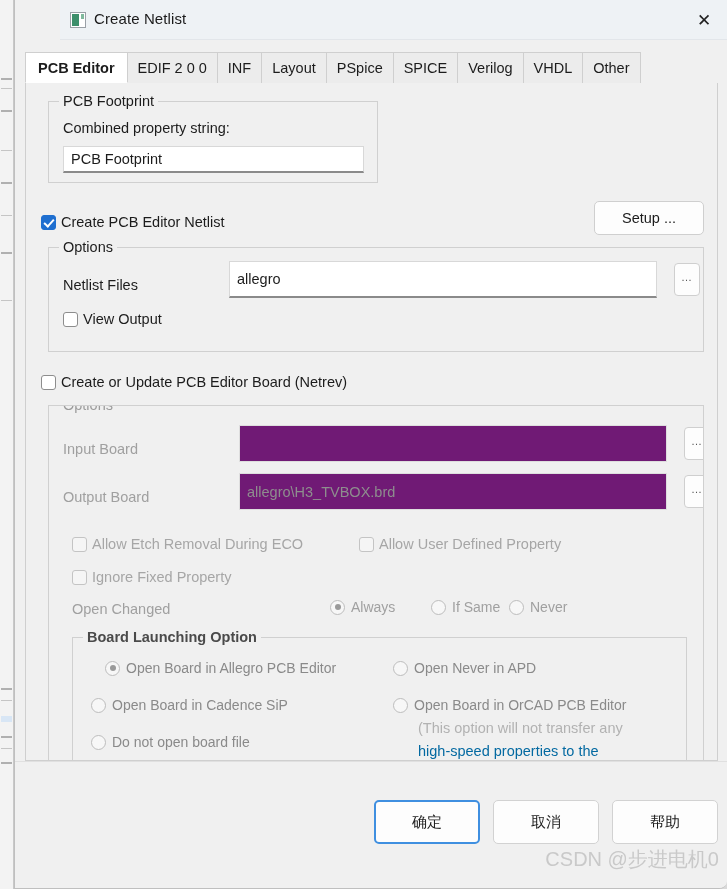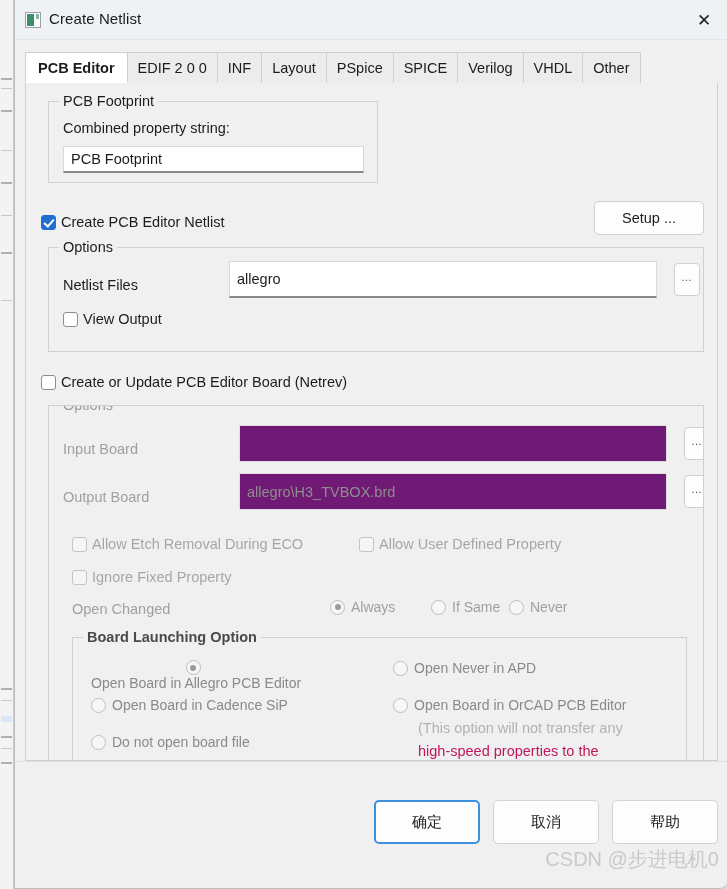--- a/index.html
+++ b/index.html
@@ -26,20 +26,21 @@
 
   
   #dialog {
     position: absolute; left: 14px; top: 0;
     width: 713px; height: 889px;
     background: #f0f0f0;
     border: 1px solid #bfbfbf;
     border-top: none; border-right: none;
     border-radius: 0 0 8px 0;
     overflow: hidden;
+    padding-left: 45px;
   }
 
   
   #titlebar {
     position: relative;
     height: 40px;
     background: #eef2f5;
     border-bottom: 1px solid #e2e6ea;
   }
   #app-icon {
@@ -335,21 +336,21 @@
         <span class="rblabel">If Same</span>
       </div>
       <div class="rb" style="left:460px; top:193px;">
         <span class="dot"></span>
         <span class="rblabel">Never</span>
       </div>
 
       <div class="group dim" style="left:23px; top:231px; width:615px; height:130px;">
         <div class="legend" style="color:#4a4a4a; font-weight:bold;">Board Launching Option</div>
 
-        <div class="rb selected" style="left:18px; top:22px;flex-direction:column;">
+        <div class="rb selected" style="left:32px; top:22px;">
           <span class="dot"></span>
           <span class="rblabel" style="color:#8a8a8a;">Open Board in Allegro PCB Editor</span>
         </div>
         <div class="rb" style="left:18px; top:59px;">
           <span class="dot"></span>
           <span class="rblabel" style="color:#8a8a8a;">Open Board in Cadence SiP</span>
         </div>
         <div class="rb" style="left:18px; top:96px;">
           <span class="dot"></span>
           <span class="rblabel" style="color:#8a8a8a;">Do not open board file</span>
@@ -357,21 +358,21 @@
 
         <div class="rb" style="left:320px; top:22px;">
           <span class="dot"></span>
           <span class="rblabel" style="color:#8a8a8a;">Open Never in APD</span>
         </div>
         <div class="rb" style="left:320px; top:59px; width:290px; overflow:hidden;">
           <span class="dot"></span>
           <span class="rblabel" style="color:#8a8a8a;">Open Board in OrCAD PCB Editor</span>
         </div>
         <div class="lbl" style="left:345px; top:82px; color:#b2b2b2;">(This option will not transfer any</div>
-        <div class="lbl" style="left:345px; top:105px; color:#be185d;">high-speed properties to the</div>
+        <div class="lbl" style="left:345px; top:105px; color:#0369a1;">high-speed properties to the</div>
 
       </div>
     </div>
 
   </div>
 
   <div id="footer">
     <div class="fbtn primary" style="left:359px;">确定</div>
     <div class="fbtn" style="left:478px;">取消</div>
     <div class="fbtn" style="left:597px;">帮助</div>

